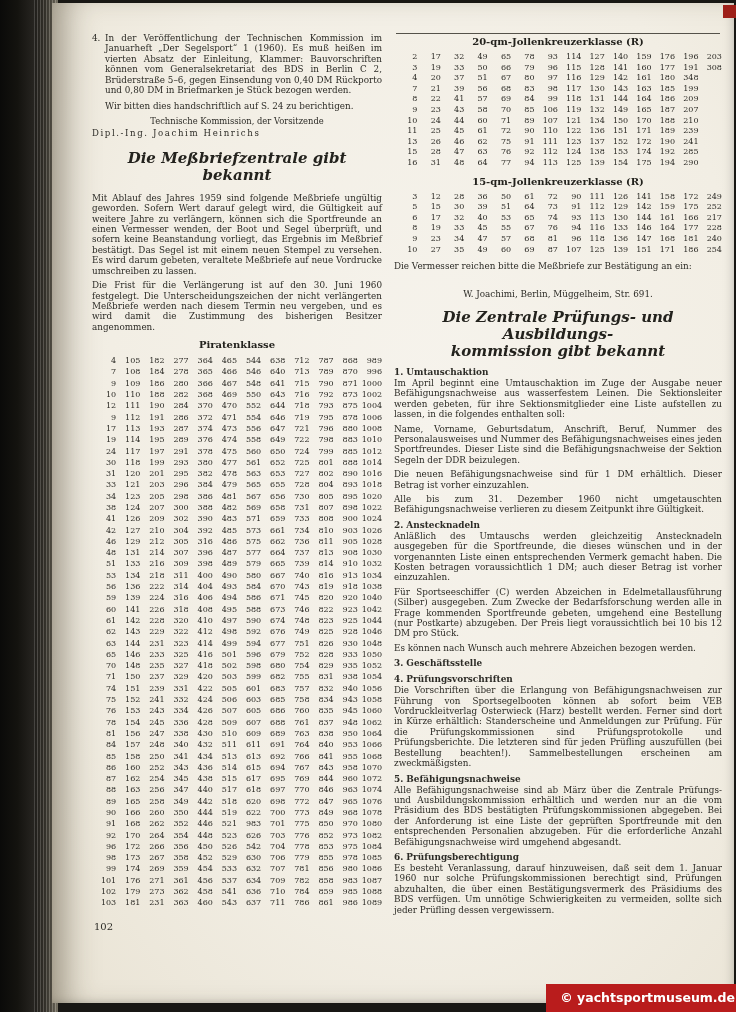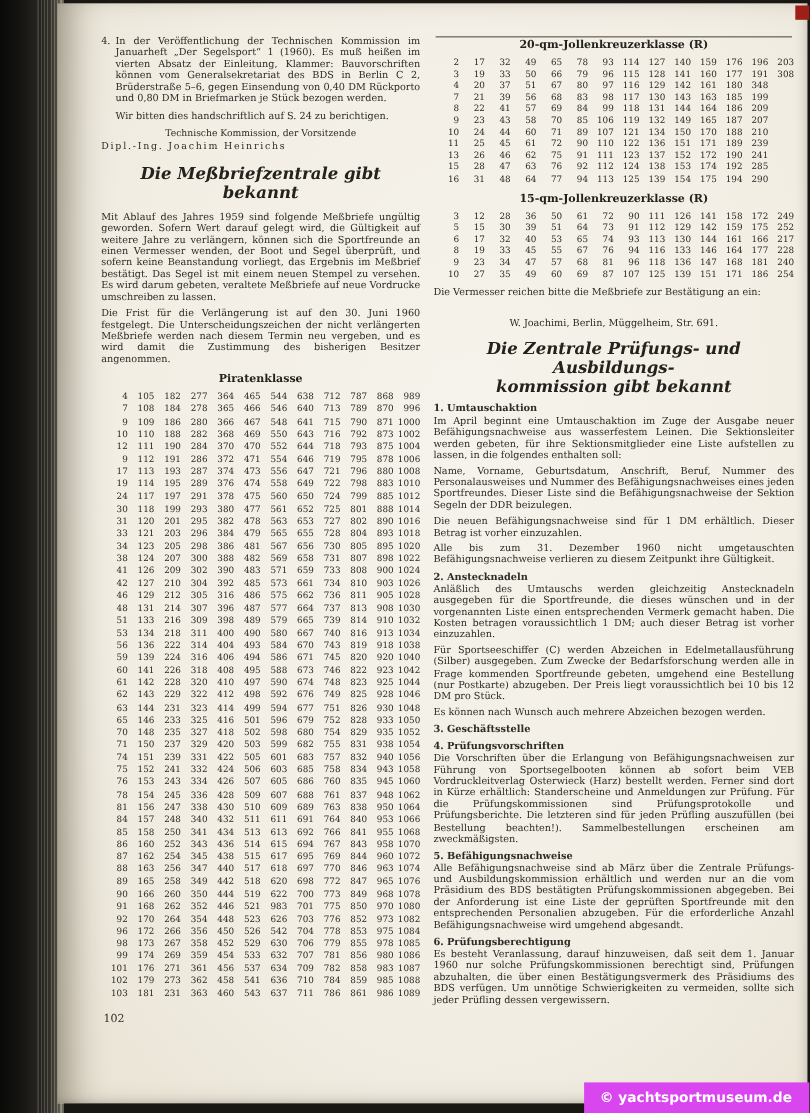--- a/index.html
+++ b/index.html
@@ -51,23 +51,23 @@
   .num-cell {
     flex:1; text-align:right; font-size:8px; line-height:11.3px;
     color:#2c2b26; white-space:nowrap;
   }
   .num-table.dense .num-cell { line-height:10.6px; }
   .page-number { font-size:10px; margin:12px 0 0 2px; }
   .sec-heading { font-weight:bold; font-size:8.9px; line-height:11px; margin-top:5px; }
   .vermesser { margin-top:6px; }
   .vermesser-line2 { text-align:center;margin-top:17px; }
   .watermark {
-    position:absolute; right:0; bottom:0; background:#d946ef; color:#ffffff;
+    position:absolute; right:0; bottom:0; background:#b91c1c; color:#ffffff;
     font-family:"DejaVu Sans", sans-serif; font-weight:bold;
-    font-size:12.5px; line-height:13px; padding:7px 16px 8px 14px;
+    font-size:12.5px; line-height:13px; padding:7px 1px 8px 14px;
   }
   .red-mark { position:absolute; right:0; top:5px; width:13px; height:13px; background:#9e1f18; }
 </style>
 </head>
 <body>
 
 <div class="binding">
   <div class="binding-edges"></div>
 </div>
 

